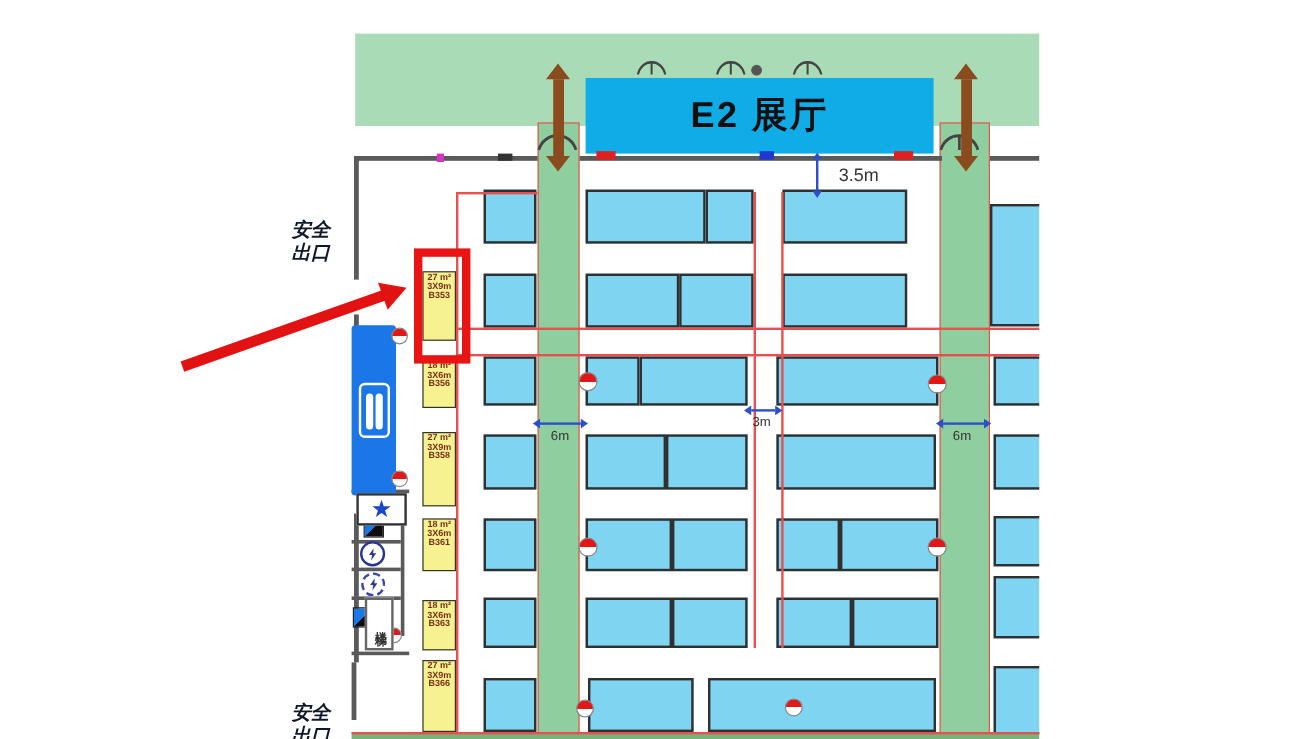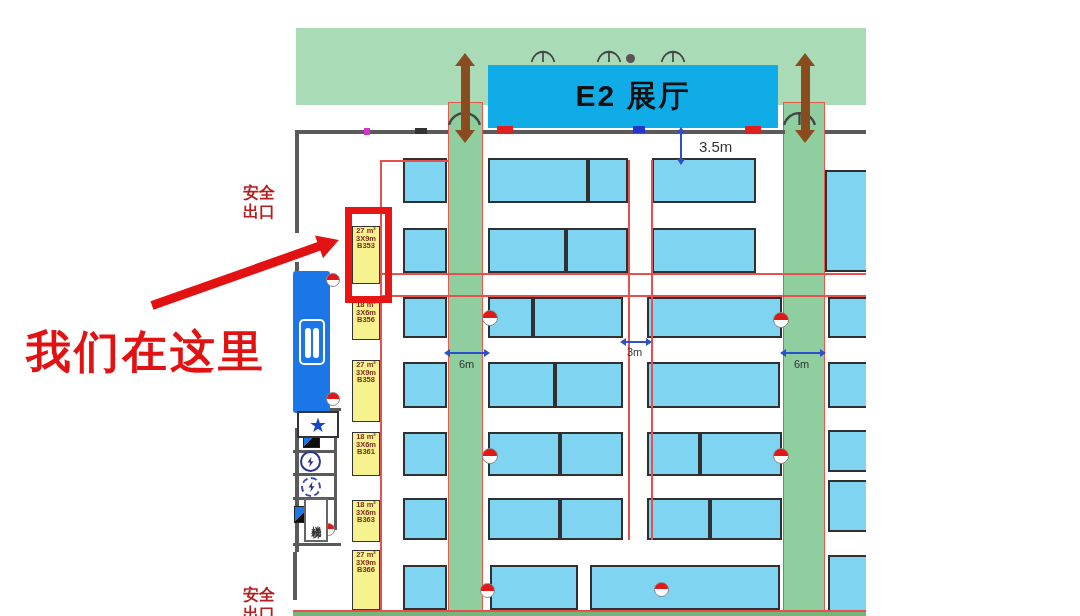--- a/index.html
+++ b/index.html
@@ -16,21 +16,21 @@
   .wc-block{position:absolute;left:293px;top:271px;width:37px;height:142px;background:#1b76e8;border-radius:3px;z-index:2;
             display:flex;align-items:center;justify-content:center;}
   .wc-icon{width:26px;height:46px;border:2px solid #fff;border-radius:5px;position:relative;}
   .wc-icon::before,.wc-icon::after{content:'';position:absolute;top:7px;width:6px;height:30px;background:#fff;border-radius:3px;}
   .wc-icon::before{left:4px;} .wc-icon::after{right:4px;}
   .hl-box{position:absolute;left:345px;top:207px;width:47px;height:96px;border:7px solid #e91414;z-index:10;}
   .big-arrow{position:absolute;left:152px;top:301px;width:178px;height:9px;background:#e31212;
              transform:rotate(-19.5deg);transform-origin:0 50%;z-index:11;}
   .big-arrow::after{content:'';position:absolute;right:-20px;top:50%;transform:translateY(-50%);
              border-left:21px solid #e31212;border-top:12px solid transparent;border-bottom:12px solid transparent;}
-  .red-text{position:absolute;color:#b91c1c;font-weight:700;white-space:pre-line;line-height:1.18;z-index:12;}
+  .red-text{position:absolute;color:#0f172a;font-weight:700;white-space:pre-line;line-height:1.18;z-index:12;font-style:italic;}
   .here-text{position:absolute;left:26px;top:322px;color:#e31212;font-weight:700;font-size:45px;letter-spacing:3px;z-index:12;}
   
   .booth{position:absolute;background:#7fd5f1;border:2px solid #303030;}
   .wall{position:absolute;background:#5a5a5a;}
   .rl{position:absolute;background:#e85050;}
   .blabel{position:absolute;width:28px;background:#f6f290;border:1.5px solid #333;
           display:flex;flex-direction:column;justify-content:flex-start;align-items:center;z-index:6;}
   .blabel span{font-size:7.5px;font-weight:700;color:#7c2b1b;line-height:1;white-space:nowrap;}
   .txt{position:absolute;white-space:pre-line;line-height:1.15;z-index:13;}
   .icon{position:absolute;z-index:7;display:flex;align-items:center;justify-content:center;}
@@ -73,21 +73,20 @@
     <div class="wc-icon"></div>
   </div>
   <div class="band-bottom"></div>
   <div class="hl-box"></div>
   <div class="big-arrow"></div>
   <div class="red-text" style="left:243px;top:184px;font-size:16px;">安全
 出口</div>
   <div class="red-text" style="left:243px;top:586px;font-size:16px;">安全
 出口</div>
   <div class="red-text" style="left:1036px;top:594px;font-size:17px;">安全出</div>
-  <div class="here-text">我们在这里</div>
 <div class="booth" style="left: 403px; top: 158px; width: 44px; height: 45px;"></div>
     <div class="booth" style="left: 403px; top: 228px; width: 44px; height: 45px;"></div>
     <div class="booth" style="left: 403px; top: 297px; width: 44px; height: 41px;"></div>
     <div class="booth" style="left: 403px; top: 362px; width: 44px; height: 46px;"></div>
     <div class="booth" style="left: 403px; top: 432px; width: 44px; height: 44px;"></div>
     <div class="booth" style="left: 403px; top: 498px; width: 44px; height: 42px;"></div>
     <div class="booth" style="left: 403px; top: 565px; width: 44px; height: 45px;"></div>
     <div class="booth" style="left: 488px; top: 158px; width: 100px; height: 45px;"></div>
     <div class="booth" style="left: 588px; top: 158px; width: 40px; height: 45px;"></div>
     <div class="booth" style="left: 488px; top: 228px; width: 78px; height: 45px;"></div>

